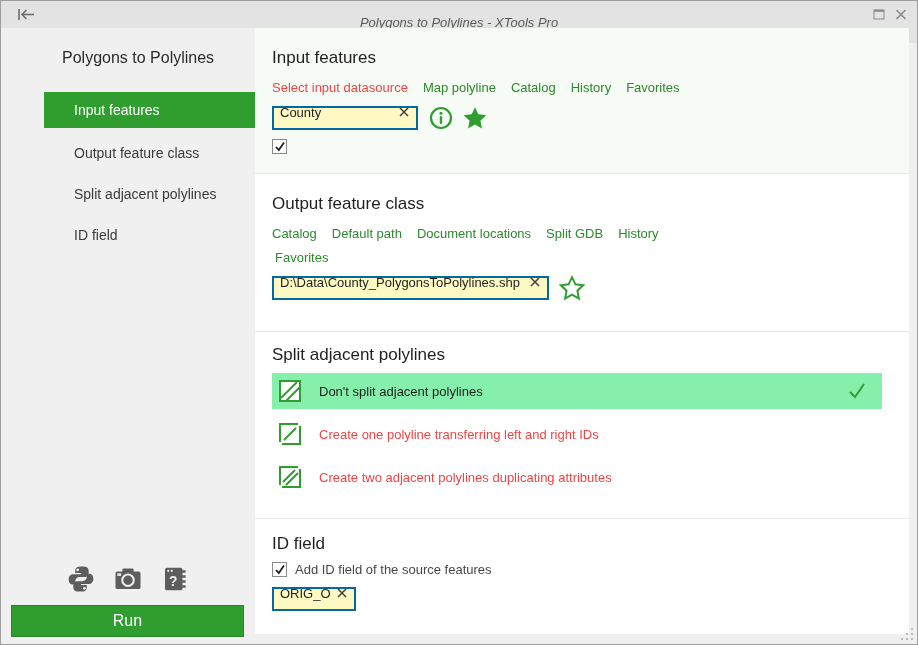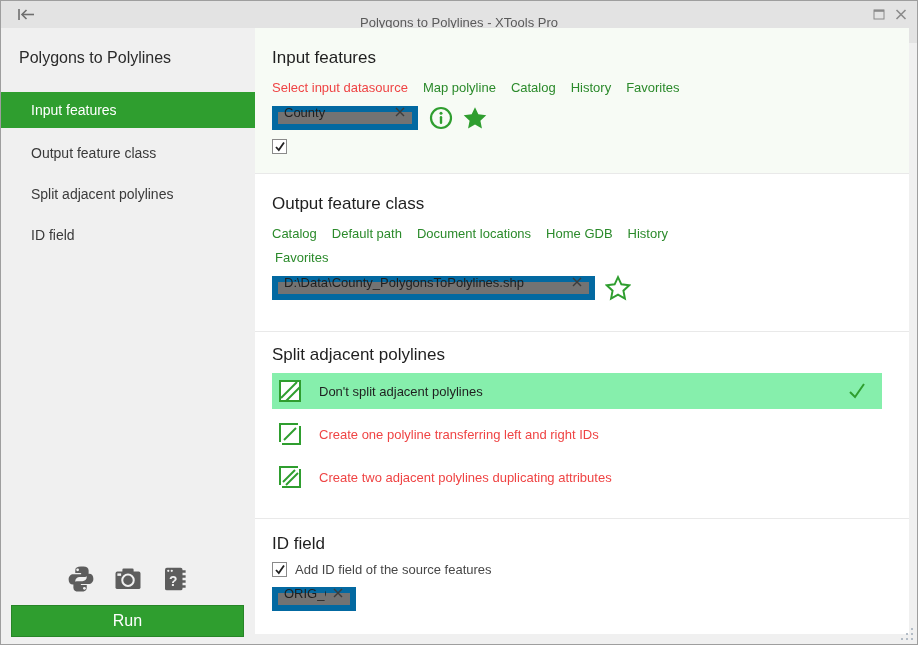--- a/index.html
+++ b/index.html
@@ -7,35 +7,36 @@
 
   .window {
     position:relative; width:918px; height:645px;
     background:#f0f0f0; border:1px solid #9e9e9e;
     overflow:hidden;
   }
 
   
   .titlebar {
     position:absolute; top:0; left:0; right:0; height:42px;
-    background:#e3e3e3; display:flex; align-items:center;
+    background:#e3e3e3; display:flex; align-items:center;font-style:italic;
   }
   .titlebar-title {
     position:absolute; left:0; right:0; text-align:center;
     font-size:13px; color:#5a5a5a;
   }
   .collapse-btn { position:absolute; left:14px; top:5px; width:22px; height:17px; cursor:pointer; }
   .win-btn { position:absolute; top:6px; width:16px; height:15px; cursor:pointer; }
   .win-btn.max { right:30px; }
   .win-btn.close { right:8px; }
 
   
   .sidebar {
     position:absolute; top:27px; left:0; width:254px; bottom:0;
     background:#f0f0f0;
+    padding-left:43px;
   }
   .sidebar-title {
     padding:21px 0 0 18px; font-size:16px; color:#2b2b2b;
   }
   .nav { margin-top:25px; }
   .nav-item {
     height:41px; line-height:41px; padding-left:30px;
     font-size:14px; color:#3a3a3a; cursor:pointer;
   }
   .nav-item.selected {
@@ -66,30 +67,30 @@
   .sec4 { height:116px; border-top:1px solid #e9e9e9; } .sec4 h2 { padding-top:15px; }
 
   .links-row { display:flex; align-items:center; font-size:13px; margin-top:12px; }
   .links-row .lbl { color:#ef4444; margin-right:15px; }
   .links-row a { color:#2b8a2b; text-decoration:none; margin-right:15px; cursor:pointer; }
   .links-row2 { margin-top:9px; }
   .links-row2 a { margin-left:3px; }
 
   .input-row { display:flex; align-items:center; margin-top:10px; }
   .textbox {
-    height:24px; border:6px solid #0369a1; background:#737373;
+    height:24px; border:2px solid #0369a1; background:#fef9c3;
     display:flex; align-items:center; padding:0 4px 12px 6px;
   }
   .textbox input {
     border:none; outline:none; flex:1; font-size:13px; color:#1f1f1f;
     font-family:"Liberation Sans","DejaVu Sans",sans-serif; background:transparent; min-width:0; padding:0;
   }
   .clear-x { width:16px; height:16px; margin-left:4px; cursor:pointer; flex:none; }
   .tb-county { width:146px; }
-  .tb-output { width:323px; }
+  .tb-output { width:277px; }
   .tb-idfield { width:84px; }
   .after-input { display:flex; align-items:center; margin-left:10px; gap:8px; }
   .round-icon { width:26px; height:26px; cursor:pointer; }
 
   .check-row { display:flex; align-items:center; margin-top:8px; font-size:13px; color:#474747; }
   .checkbox {
     width:15px; height:15px; border:1px solid #8a8a8a; background:#fff;
     margin-right:8px; cursor:pointer; display:inline-flex; align-items:center; justify-content:center; flex:none;
   }
 
@@ -228,21 +229,21 @@
         </span>
       </div>
     </div>
 
     <div class="section sec2">
       <h2>Output feature class</h2>
       <div class="links-row">
         <a>Catalog</a>
         <a>Default path</a>
         <a>Document locations</a>
-        <a>Home GDB</a>
+        <a>Split GDB</a>
         <a>History</a>
       </div>
       <div class="links-row links-row2">
         <a>Favorites</a>
       </div>
       <div class="input-row">
         <div class="textbox tb-output">
           <input type="text" value="D:\Data\County_PolygonsToPolylines.shp" style="">
           <span class="clear-x">
             <svg width="16" height="16" viewBox="0 0 16 16">

